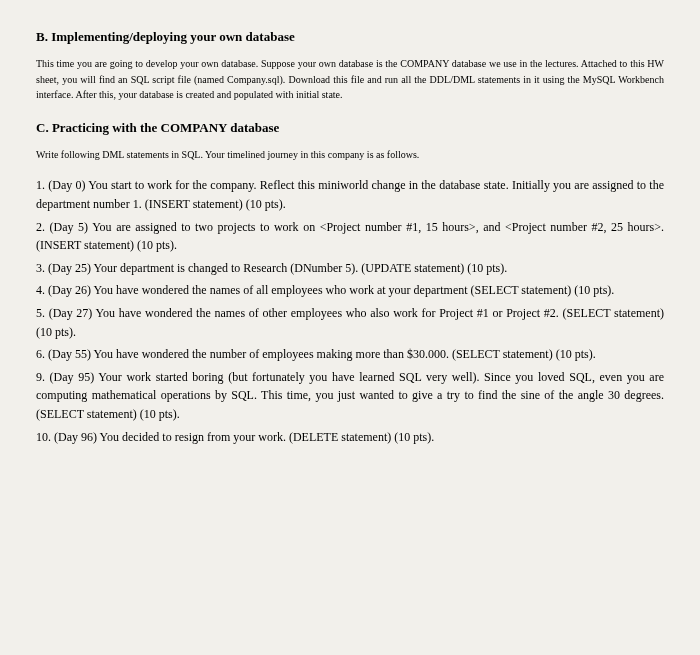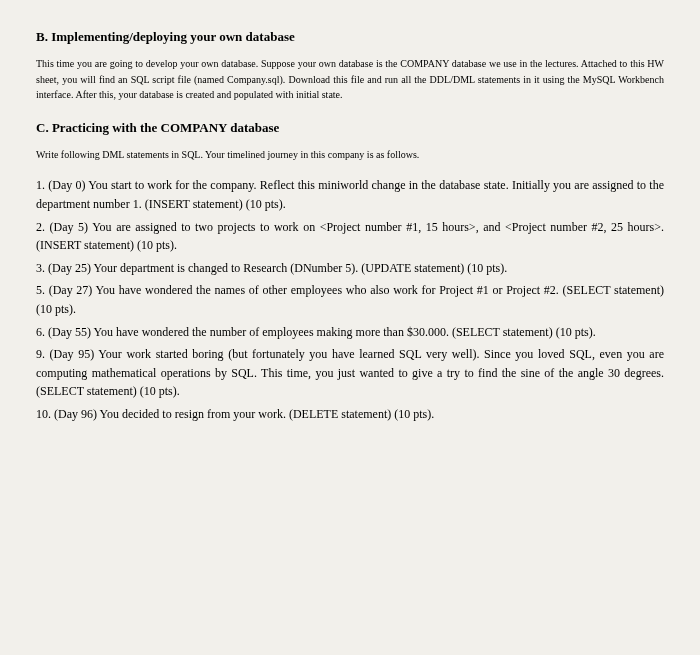--- a/index.html
+++ b/index.html
@@ -62,20 +62,21 @@
 
   <div>
     <p class="section-heading">C. Practicing with the COMPANY database</p>
     <p class="paragraph">Write following DML statements in SQL. Your timelined journey in this company is as follows.</p>
 
     <div>
 
     <p class="list-item">1. (Day 0) You start to work for the company. Reflect this miniworld change in the database state. Initially you are assigned to the department number 1. (INSERT statement) (10 pts).</p>
         <p class="list-item">2. (Day 5) You are assigned to two projects to work on &lt;Project number #1, 15 hours&gt;, and &lt;Project number #2, 25 hours&gt;. (INSERT statement) (10 pts).</p>
         <p class="list-item">3. (Day 25) Your department is changed to Research (DNumber 5). (UPDATE statement) (10 pts).</p>
+        <p class="list-item">4. (Day 26) You have wondered the names of all employees who work at your department (SELECT statement) (10 pts).</p>
         <p class="list-item">5. (Day 27) You have wondered the names of other employees who also work for Project #1 or Project #2. (SELECT statement) (10 pts).</p>
         <p class="list-item">6. (Day 55) You have wondered the number of employees making more than $30.000. (SELECT statement) (10 pts).</p>
         <p class="list-item">9. (Day 95) Your work started boring (but fortunately you have learned SQL very well). Since you loved SQL, even you are computing mathematical operations by SQL. This time, you just wanted to give a try to find the sine of the angle 30 degrees. (SELECT statement) (10 pts).</p>
         <p class="list-item">10. (Day 96) You decided to resign from your work. (DELETE statement) (10 pts).</p>
       </div>
   </div>
 
 </div>
 
 </body></html>

